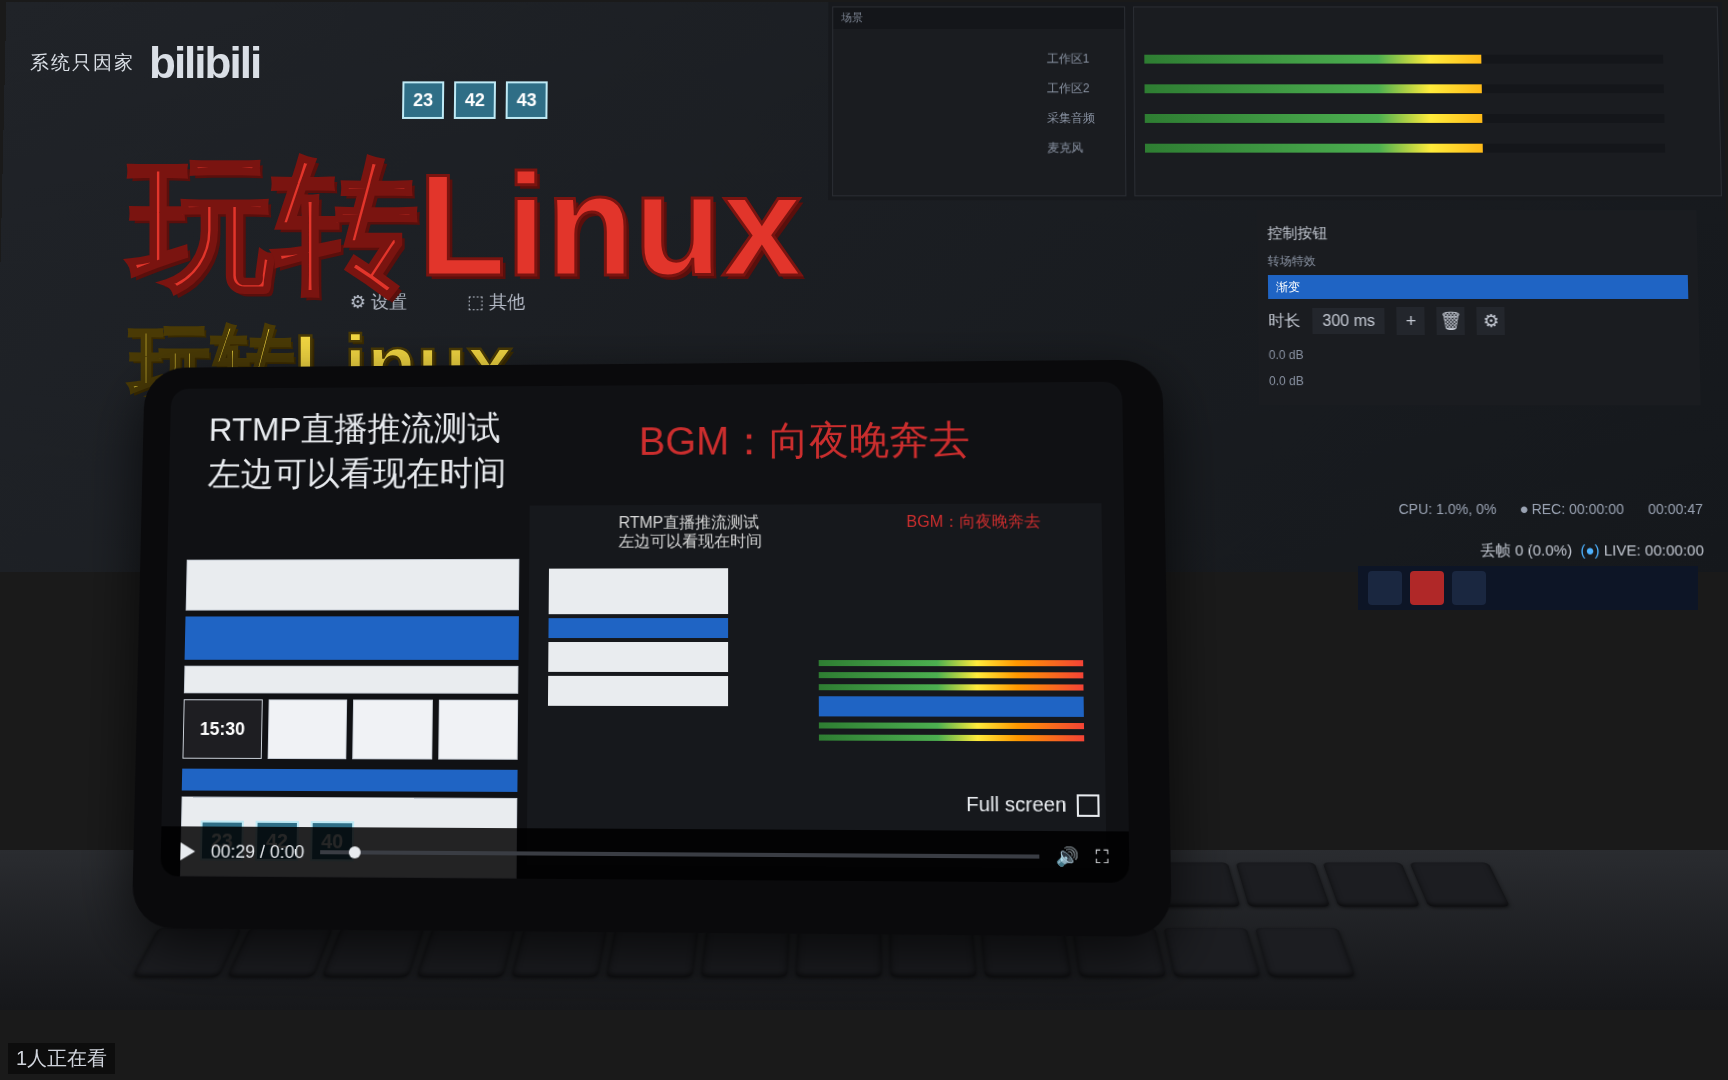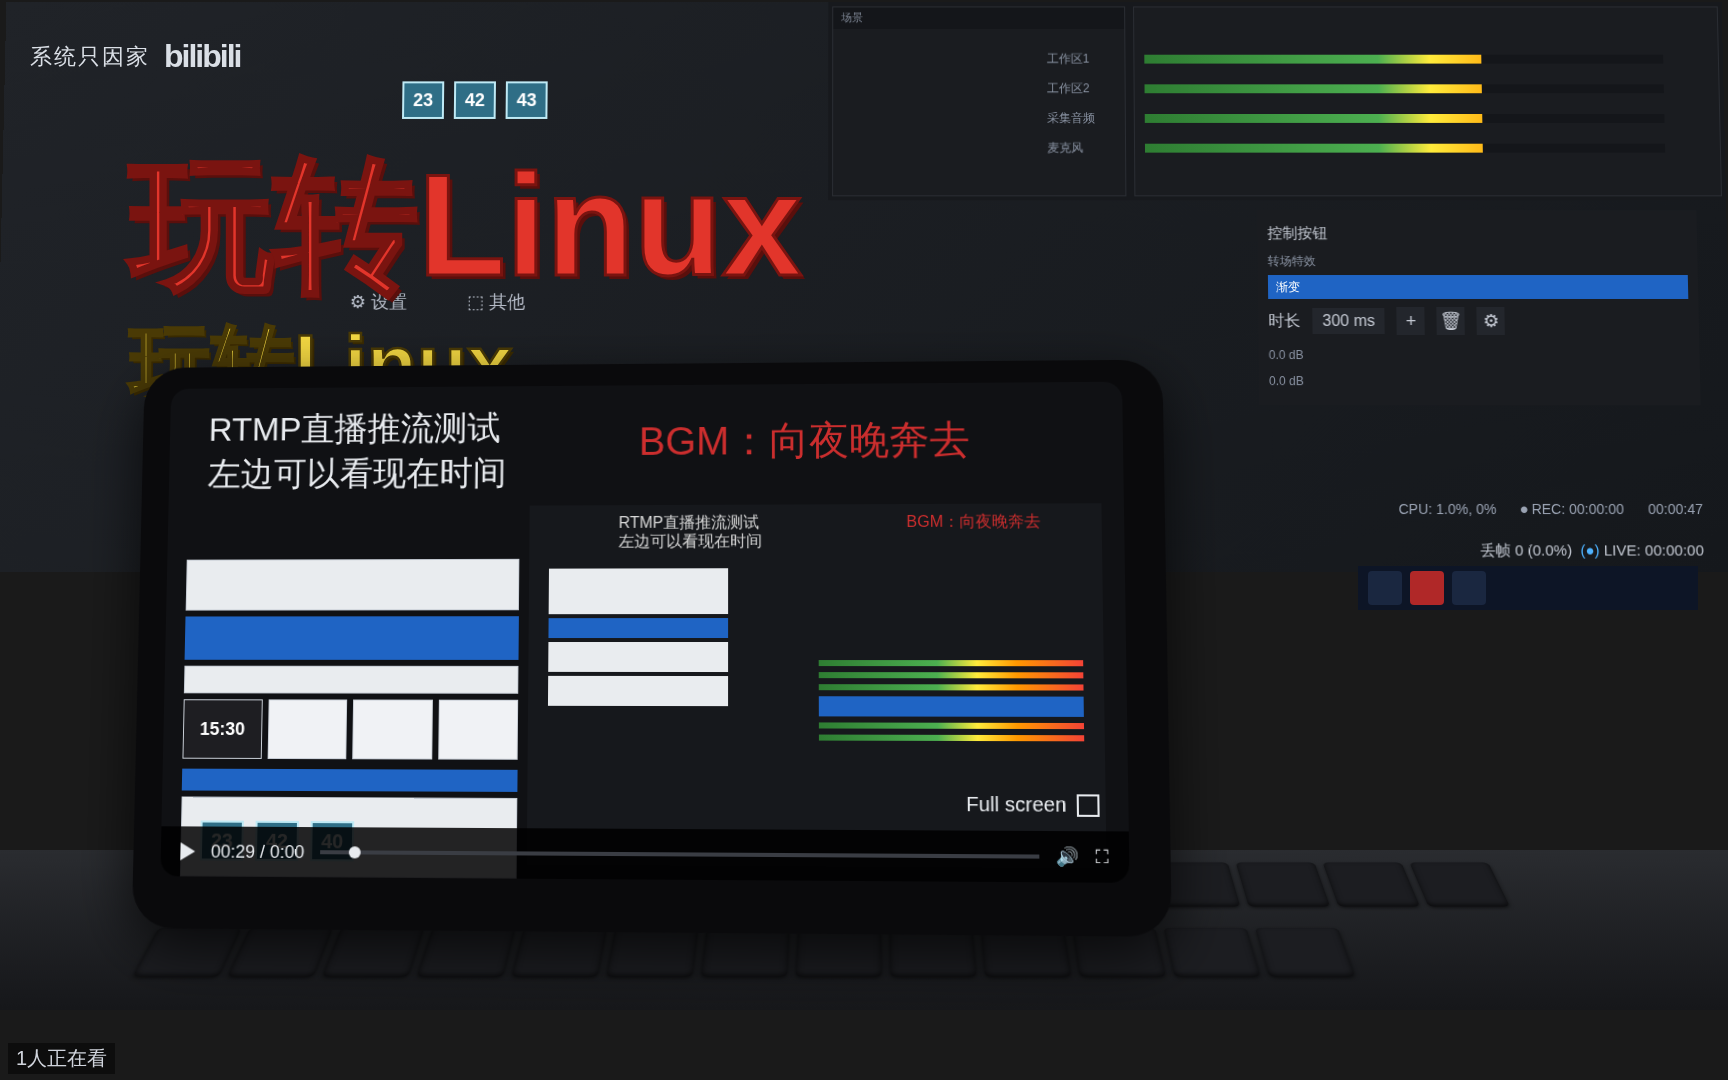--- a/index.html
+++ b/index.html
@@ -27,22 +27,22 @@
 
 
 .preview-tiles{position:absolute;top:80px;left:400px;display:flex;gap:10px}
 .pv-tile{width:42px;height:38px;background:#2f6e86;border:2px solid #bfeaf5;color:#fff;display:flex;align-items:center;justify-content:center;font-size:18px;font-weight:bold}
 
 
 .mid-toolbar{position:absolute;top:290px;left:350px;display:flex;gap:60px;color:#b6bcc8;font-size:18px}
 
 
 .watermark{position:absolute;top:38px;left:30px;color:#dadfe6;display:flex;align-items:center;gap:14px}
-.wm-text{font-size:22px;letter-spacing:2px}
-.wm-logo{font-size:32px;font-weight:bold;letter-spacing:-2px}
+.wm-text{font-size:19px;letter-spacing:2px}
+.wm-logo{font-size:44px;font-weight:bold;letter-spacing:-2px}
 
 
 .title-main{position:absolute;top:130px;left:130px;font-size:144px;font-weight:900;color:#e2352b;-webkit-text-stroke:3px #7a1410;text-shadow:4px 4px 0 #5a0f0c}
 .title-sub{position:absolute;top:310px;left:130px;font-size:82px;font-weight:900;color:#f5d942;-webkit-text-stroke:2.5px #4a3a05;text-shadow:3px 3px 0 #3a2a00}
 
 
 .phone{position:absolute;top:360px;left:130px;width:1030px;height:570px;background:#0a0a0c;border-radius:42px;padding:22px 40px 52px 28px;box-shadow:0 20px 60px rgba(0,0,0,.7);transform:perspective(1800px) rotateY(-3deg) rotateX(4deg)}
 .phone-screen{width:100%;height:100%;background:#101114;border-radius:18px;position:relative;overflow:hidden}
 .phone-hdr{position:absolute;top:20px;left:40px;color:#e8ebef;font-size:34px;line-height:1.35;font-weight:300}
 .phone-bgm{position:absolute;top:30px;left:480px;color:#cc2e2e;font-size:40px;font-weight:400}

